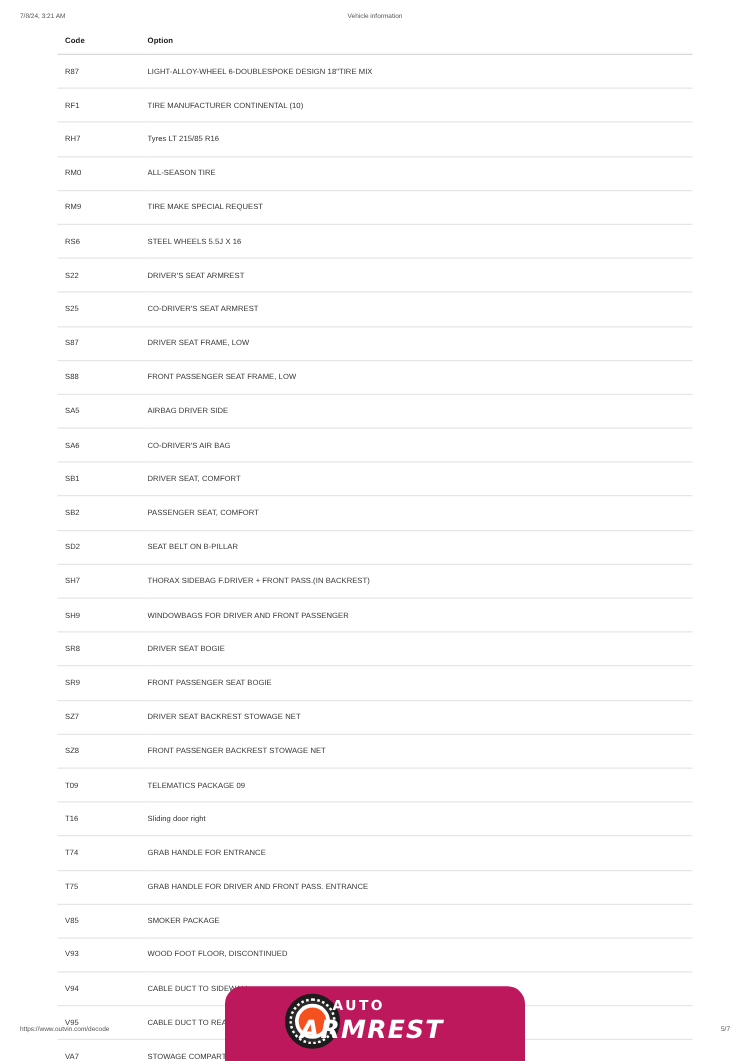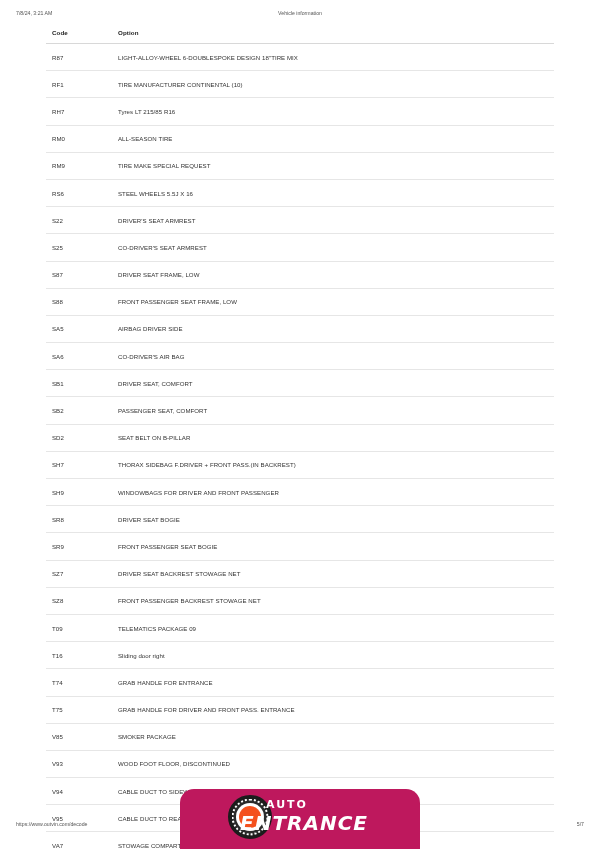--- a/index.html
+++ b/index.html
@@ -318,17 +318,17 @@
 
   <div class="page-footer">
     <span class="footer-left">https://www.outvin.com/decode</span>
     <span class="footer-right">5/7</span>
   </div>
 
   <div class="watermark">
     <div class="wm-inner">
       <div class="wm-tire"></div>
       <div class="wm-auto">AUTO</div>
-      <div class="wm-wheelers">ENTRANCE</div>
+      <div class="wm-wheelers">ARMREST</div>
     </div>
   </div>
 
 </div>
 
 </body></html>

